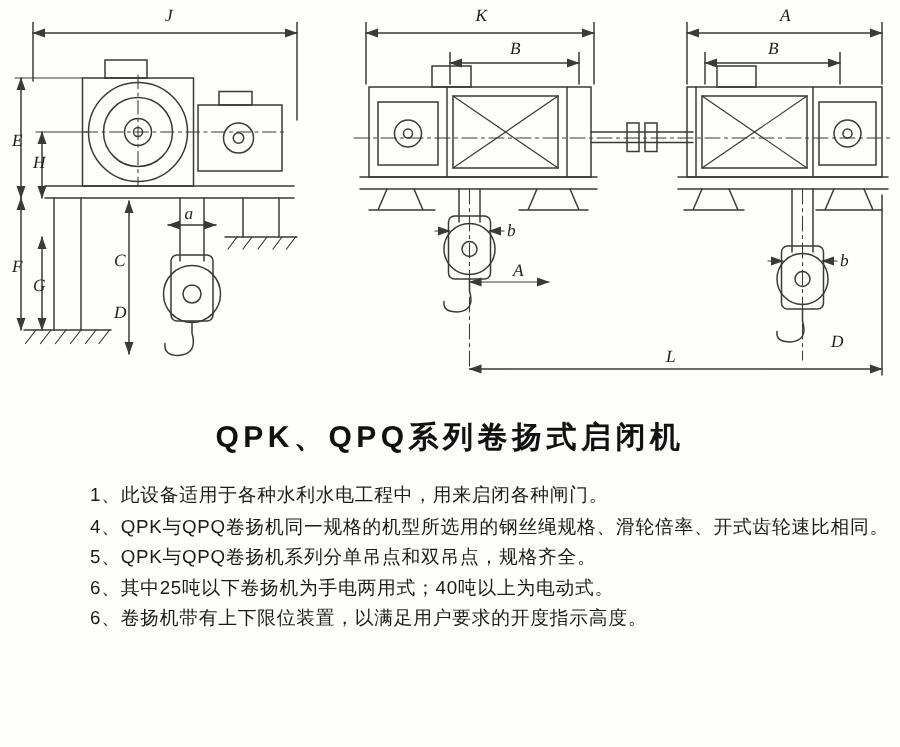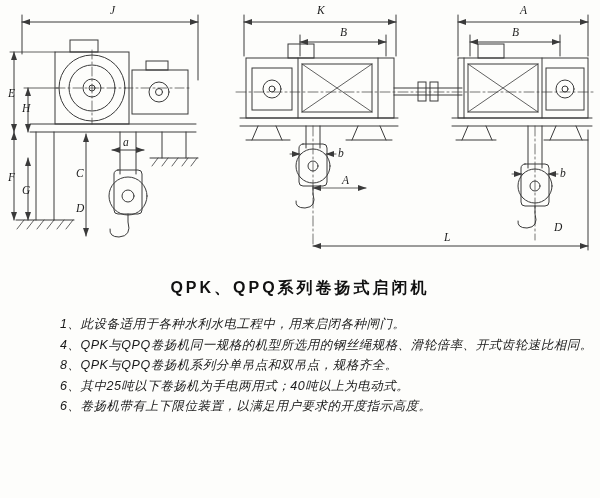--- a/index.html
+++ b/index.html
@@ -15,27 +15,27 @@
   svg { stroke-linecap:round; }
   svg text {
     font-family:"Liberation Serif", serif;
     font-size:11.5px;
     font-style:italic;
     fill:#1e1e1e;
     stroke:none;
   }
   .title {
     text-align:center;
-    font-size:16px;
+    font-size:20px;
     font-weight:bold;
     letter-spacing:3px;
     margin-top:10px;
     color:#111;
   }
-  .notes { margin-top:15px; padding-left:60px; padding-right:32px;font-style:italic; }
+  .notes { margin-top:15px; padding-left:60px; padding-right:32px; }
   .note {
     font-size:12.5px;
     line-height:20.5px;
     letter-spacing:0.5px;
     white-space:nowrap;
     color:#1a1a1a;
   }
 </style>
 </head>
 <body>
@@ -193,18 +193,18 @@
     <text x="560" y="177">b</text>
     <text x="554" y="231">D</text>
     <text x="444" y="241">L</text>
   </svg>
 
   <div class="title">QPK、QPQ系列卷扬式启闭机</div>
 
   <div class="notes">
     <div class="note">1、此设备适用于各种水利水电工程中，用来启闭各种闸门。</div>
     <div class="note">4、QPK与QPQ卷扬机同一规格的机型所选用的钢丝绳规格、滑轮倍率、开式齿轮速比相同。</div>
-    <div class="note">8、QPK与QPQ卷扬机系列分单吊点和双吊点，规格齐全。</div>
+    <div class="note">5、QPK与QPQ卷扬机系列分单吊点和双吊点，规格齐全。</div>
     <div class="note">6、其中25吨以下卷扬机为手电两用式；40吨以上为电动式。</div>
     <div class="note">6、卷扬机带有上下限位装置，以满足用户要求的开度指示高度。</div>
   </div>
 
 </div>
 
 </body></html>

